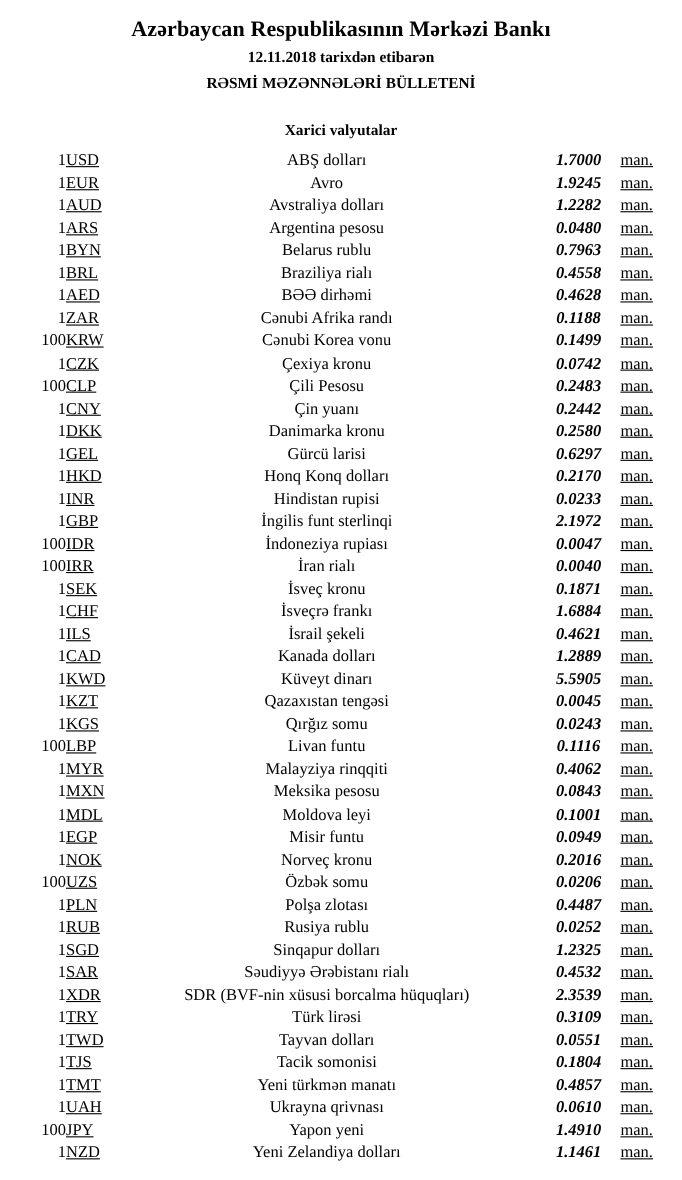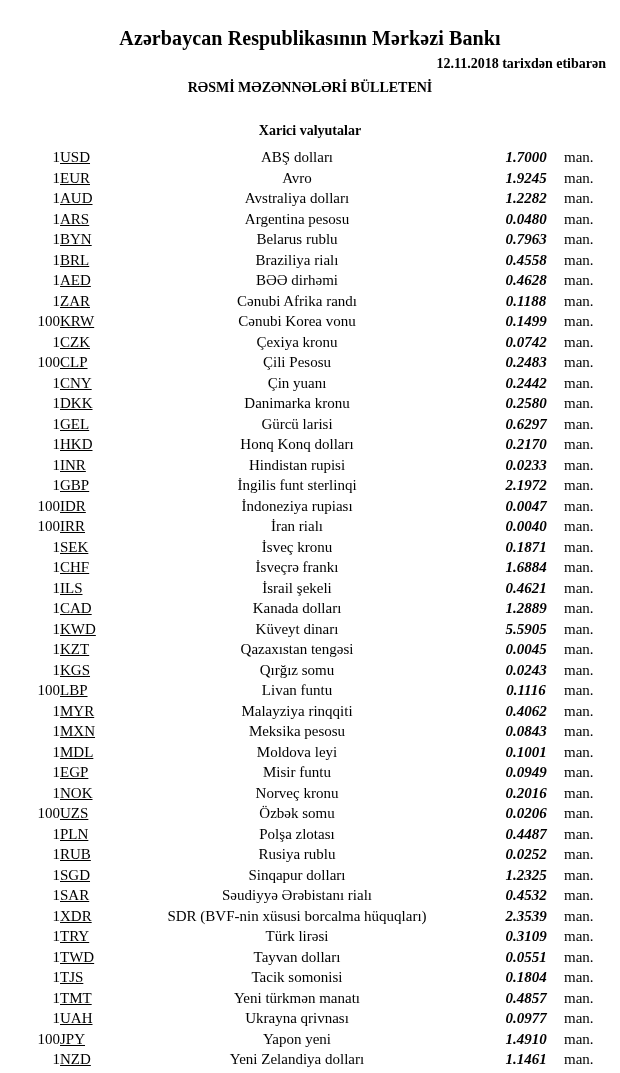--- a/index.html
+++ b/index.html
@@ -11,32 +11,32 @@
     width: 620px;
     height: 1073px;
     font-family: "Liberation Serif", serif;
     color: #000000;
     overflow: hidden;
   }
   .page {
     width: 620px;
     height: 960px;
     box-sizing: border-box;
-    padding: 19px 14px 0 14px;
+    padding: 8px 14px 0 14px;
   }
   .bank-title {
     text-align: center;
     font-weight: bold;
     font-size: 20px;
     line-height: 26px;
     margin-top: 6px;
     letter-spacing: 0.1px;
   }
   .date-line {
-    text-align: right;
+    text-align: center;
     font-weight: bold;
     font-size: 14px;
     line-height: 20px;
     margin-top: 3px;
   }
   .subtitle-line {
     text-align: center;
     font-weight: bold;
     font-size: 14px;
     line-height: 20px;
@@ -85,20 +85,21 @@
   td.rate {
     width: 76px;
     text-align: center;
     font-style: italic;
     font-weight: bold;
     padding-right: 9px;
   }
   td.unit {
     width: 42px;
     text-align: left;
+    text-decoration: underline;
   }
 </style>
 </head>
 <body>
 
 <div class="page">
 
   <div class="bank-title">Azərbaycan Respublikasının Mərkəzi Bankı</div>
   <div class="date-line">12.11.2018  tarixdən etibarən</div>
   <div class="bulletin-line">RƏSMİ MƏZƏNNƏLƏRİ BÜLLETENİ</div>
@@ -398,21 +399,21 @@
           <td class="qty">1</td>
           <td class="code">TMT</td>
           <td class="name">Yeni türkmən manatı</td>
           <td class="rate">0.4857</td>
           <td class="unit">man.</td>
         </tr>
         <tr>
           <td class="qty">1</td>
           <td class="code">UAH</td>
           <td class="name">Ukrayna qrivnası</td>
-          <td class="rate">0.0977</td>
+          <td class="rate">0.0610</td>
           <td class="unit">man.</td>
         </tr>
         <tr>
           <td class="qty">100</td>
           <td class="code">JPY</td>
           <td class="name">Yapon yeni</td>
           <td class="rate">1.4910</td>
           <td class="unit">man.</td>
         </tr>
         <tr>

